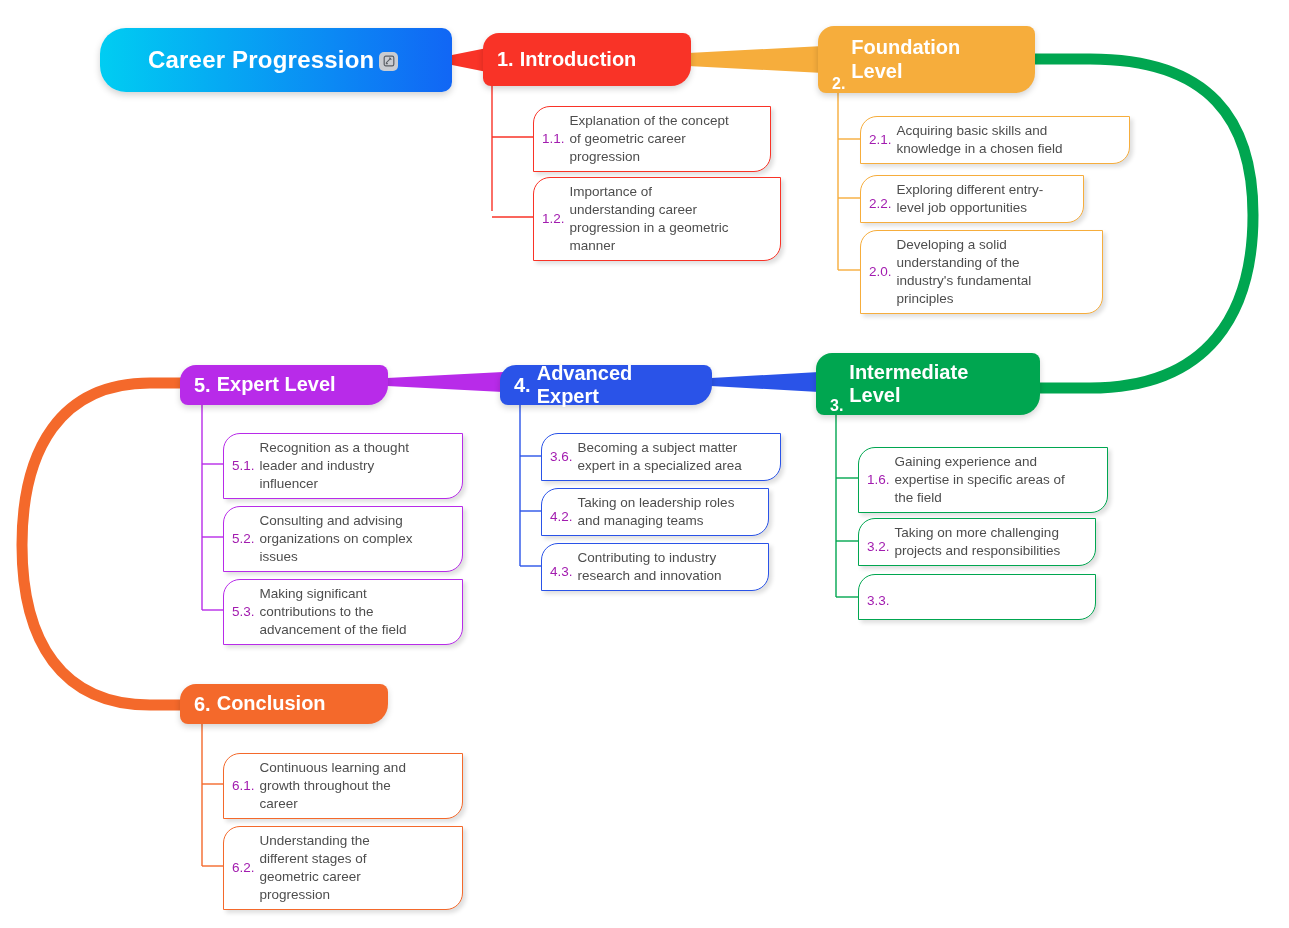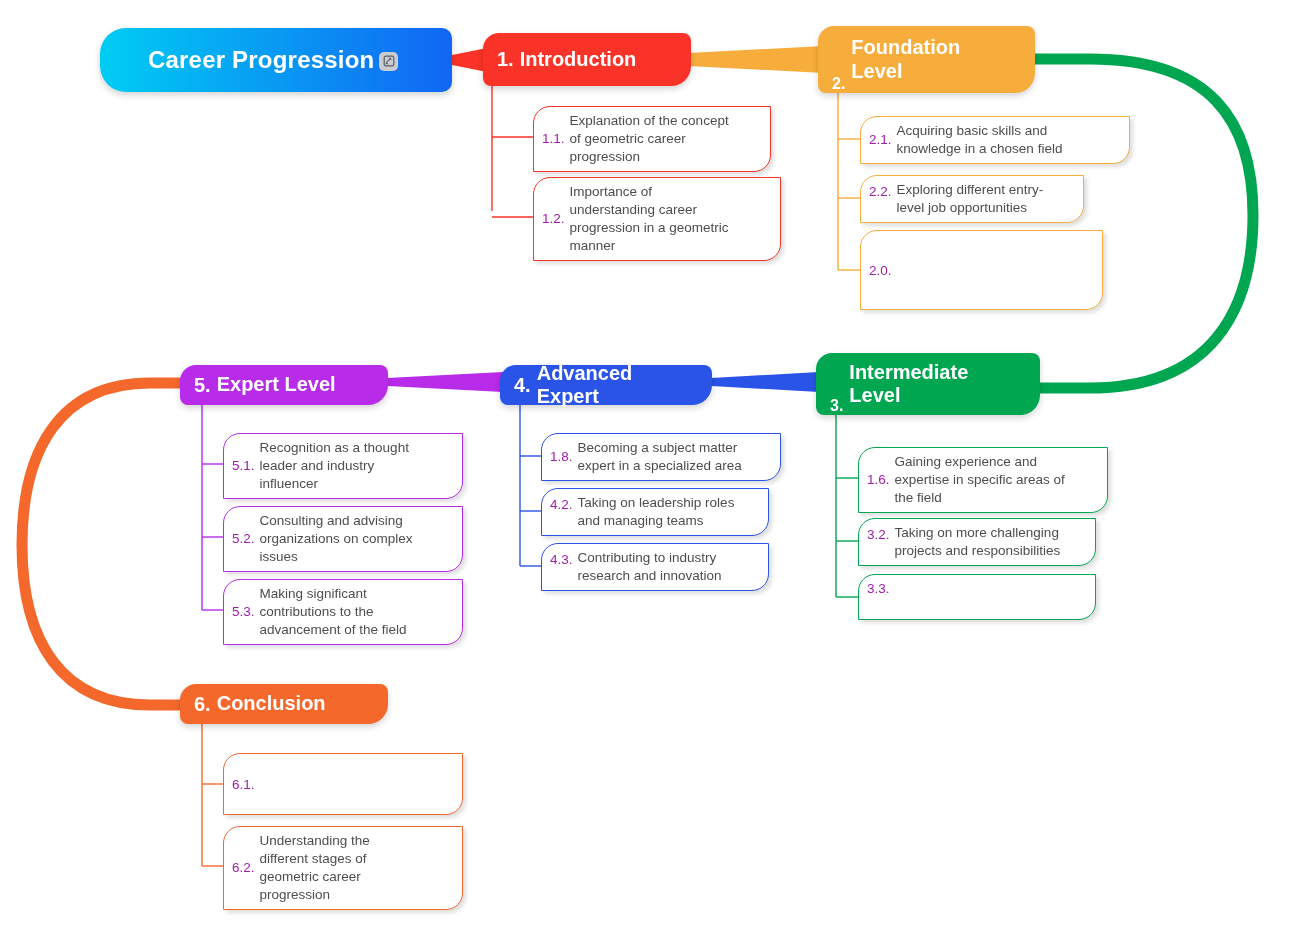--- a/index.html
+++ b/index.html
@@ -59,21 +59,21 @@
     box-shadow:3px 3px 4px rgba(0,0,0,.13);
     padding:5px 12px 5px 8px;
   }
   .leaf-num{
     font-size:13.5px;color:#a21caf;margin-right:5px;flex:0 0 auto;
     white-space:nowrap;
   }
   .leaf-text{
     font-size:13.5px;color:#4d4d4d;line-height:1.33;
   }
-  .leaf-node.num-bottom .leaf-num{align-self:flex-end;position:relative;bottom:18px;}
+  .leaf-node.num-bottom .leaf-num{align-self:flex-end;position:relative;bottom:6px;}
   .leaf-node.num-mid .leaf-num{align-self:center;}
 </style>
 </head>
 <body>
 
 <div id="canvas">
 
   <svg id="links" viewBox="0 0 1289 928">
     <defs>
       <linearGradient id="g-red" x1="0" y1="0" x2="1" y2="0">
@@ -165,20 +165,21 @@
       <div class="leaf-node num-mid" style="left: 860px; top: 116px; width: 270px; min-height: 46px; border-color: rgb(246, 173, 60);">
         <span class="leaf-num">2.1.</span>
         <span class="leaf-text">Acquiring basic skills and<br>knowledge in a chosen field</span>
       </div>
       <div class="leaf-node num-bottom" style="left: 860px; top: 175px; width: 224px; min-height: 46px; border-color: rgb(246, 173, 60);">
         <span class="leaf-num">2.2.</span>
         <span class="leaf-text">Exploring different entry-<br>level job opportunities</span>
       </div>
       <div class="leaf-node num-mid" style="left: 860px; top: 230px; width: 243px; min-height: 80px; border-color: rgb(246, 173, 60);">
         <span class="leaf-num">2.0.</span>
+        <span class="leaf-text">Developing a solid<br>understanding of the<br>industry's fundamental<br>principles</span>
       </div>
       <div class="branch-node two-line" style="left: 816px; top: 353px; width: 224px; height: 62px; background: rgb(0, 166, 80);">
         <span class="branch-num">3.</span>
         <span class="branch-text">Intermediate<br>Level</span>
       </div>
       <div class="leaf-node num-mid" style="left: 858px; top: 447px; width: 250px; min-height: 62px; border-color: rgb(0, 166, 80);">
         <span class="leaf-num">1.6.</span>
         <span class="leaf-text">Gaining experience and<br>expertise in specific areas of<br>the field</span>
       </div>
       <div class="leaf-node num-bottom" style="left: 858px; top: 518px; width: 238px; min-height: 46px; border-color: rgb(0, 166, 80);">
@@ -186,21 +187,21 @@
         <span class="leaf-text">Taking on more challenging<br>projects and responsibilities</span>
       </div>
       <div class="leaf-node num-bottom" style="left: 858px; top: 574px; width: 238px; min-height: 46px; border-color: rgb(0, 166, 80);">
         <span class="leaf-num">3.3.</span>
       </div>
       <div class="branch-node one-line" style="left: 500px; top: 365px; width: 212px; height: 40px; background: rgb(42, 83, 232);">
         <span class="branch-num">4.</span>
         <span class="branch-text">Advanced Expert</span>
       </div>
       <div class="leaf-node num-mid" style="left: 541px; top: 433px; width: 240px; min-height: 46px; border-color: rgb(42, 83, 232);">
-        <span class="leaf-num">1.8.</span>
+        <span class="leaf-num">3.6.</span>
         <span class="leaf-text">Becoming a subject matter<br>expert in a specialized area</span>
       </div>
       <div class="leaf-node num-bottom" style="left: 541px; top: 488px; width: 228px; min-height: 46px; border-color: rgb(42, 83, 232);">
         <span class="leaf-num">4.2.</span>
         <span class="leaf-text">Taking on leadership roles<br>and managing teams</span>
       </div>
       <div class="leaf-node num-bottom" style="left: 541px; top: 543px; width: 228px; min-height: 46px; border-color: rgb(42, 83, 232);">
         <span class="leaf-num">4.3.</span>
         <span class="leaf-text">Contributing to industry<br>research and innovation</span>
       </div>
@@ -219,19 +220,20 @@
       <div class="leaf-node num-mid" style="left: 223px; top: 579px; width: 240px; min-height: 62px; border-color: rgb(184, 43, 233);">
         <span class="leaf-num">5.3.</span>
         <span class="leaf-text">Making significant<br>contributions to the<br>advancement of the field</span>
       </div>
       <div class="branch-node one-line" style="left: 180px; top: 684px; width: 208px; height: 40px; background: rgb(244, 105, 43);">
         <span class="branch-num">6.</span>
         <span class="branch-text">Conclusion</span>
       </div>
       <div class="leaf-node num-mid" style="left: 223px; top: 753px; width: 240px; min-height: 62px; border-color: rgb(244, 105, 43);">
         <span class="leaf-num">6.1.</span>
+        <span class="leaf-text">Continuous learning and<br>growth throughout the<br>career</span>
       </div>
       <div class="leaf-node num-mid" style="left: 223px; top: 826px; width: 240px; min-height: 80px; border-color: rgb(244, 105, 43);">
         <span class="leaf-num">6.2.</span>
         <span class="leaf-text">Understanding the<br>different stages of<br>geometric career<br>progression</span>
       </div>
     </div>
 </div>
 
 </body></html>

